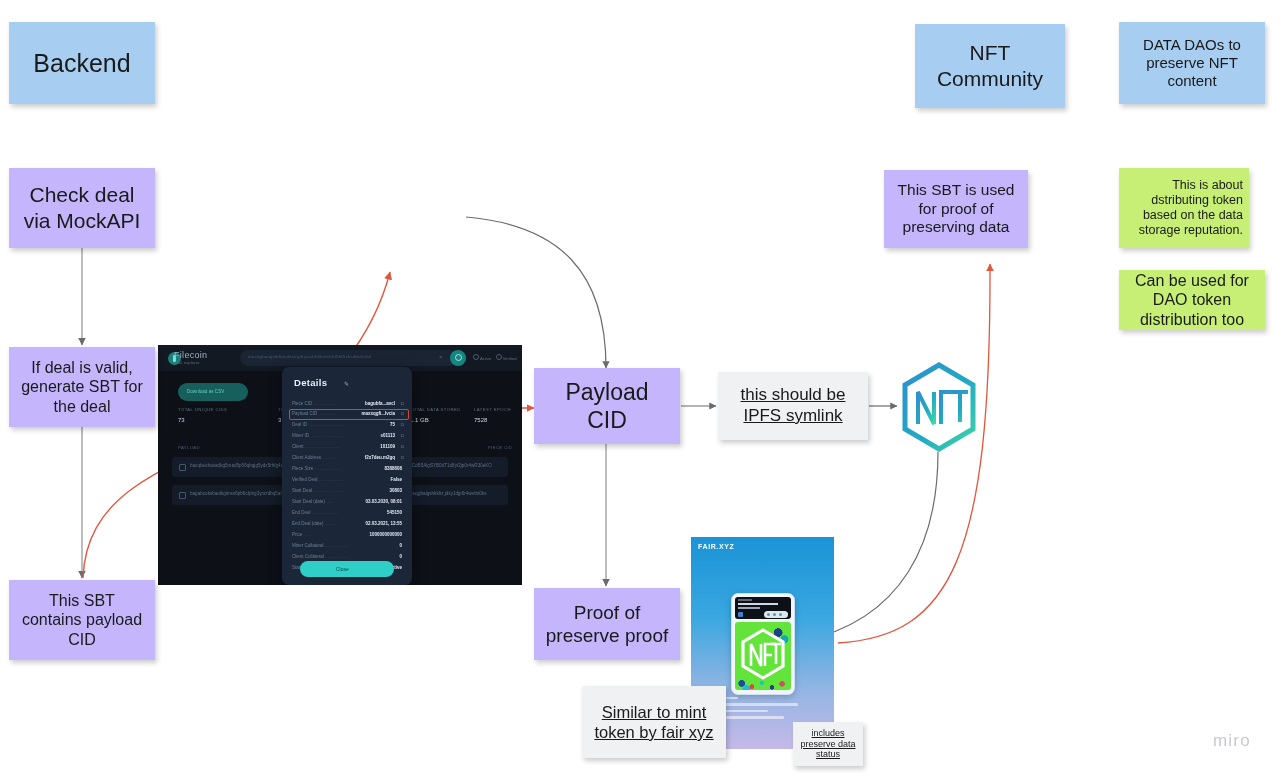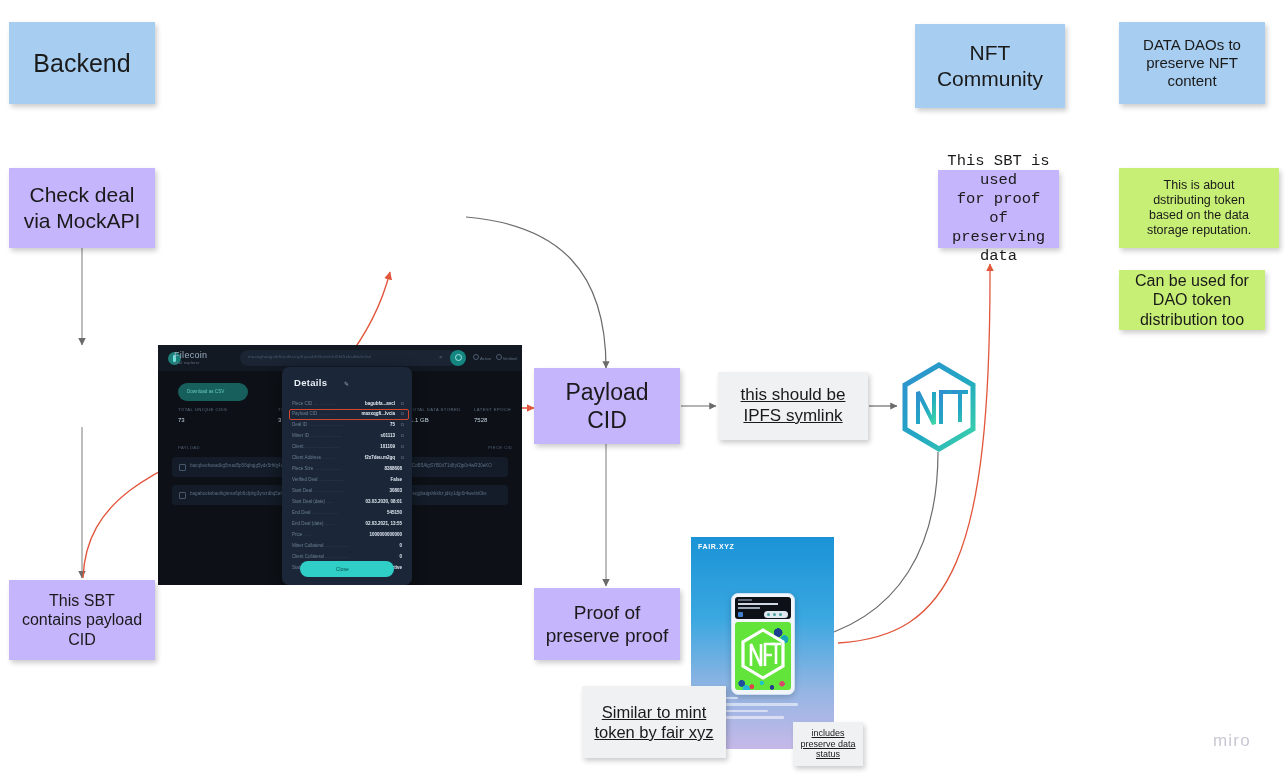--- a/index.html
+++ b/index.html
@@ -163,39 +163,44 @@
 preserve NFT
 content</span>
   </div>
 
   <div class="note yellow" style="left:9px;top:168px;width:146px;height:80px;font-size:21px;">
     <span class="txt">Check deal
 via MockAPI</span>
   </div>
 
 
-  <div class="note yellow" style="left:938px;top:170px;width:121px;height:78px;font-size:15.5px;font-family:Liberation Mono, monospace;">
+  <div class="note yellow" style="left:884px;top:170px;width:144px;height:78px;font-size:15.5px;">
     <span class="txt">This SBT is used
 for proof of
 preserving data</span>
   </div>
 
-  <div class="note green" style="left:1119px;top:168px;width:160px;height:80px;font-size:12.5px;">
+  <div class="note green" style="left:1119px;top:168px;width:130px;height:80px;font-size:12.5px;text-align:right;">
     <span class="txt">This is about
 dstributing token
 based on the data
 storage reputation.</span>
   </div>
 
   <div class="note green" style="left:1119px;top:270px;width:146px;height:60px;font-size:16px;">
     <span class="txt">Can be used for
 DAO token
 distribution too</span>
   </div>
 
+  <div class="note yellow" style="left:9px;top:347px;width:146px;height:80px;font-size:16px;">
+    <span class="txt">If deal is valid,
+generate SBT for
+the deal</span>
+  </div>
 
   <div class="note yellow" style="left:9px;top:580px;width:146px;height:80px;font-size:16px;">
     <span class="txt">This SBT
 contains payload
 CID</span>
   </div>
 
   <div class="note yellow" style="left:534px;top:368px;width:146px;height:76px;font-size:23px;">
     <span class="txt">Payload
 CID</span>

